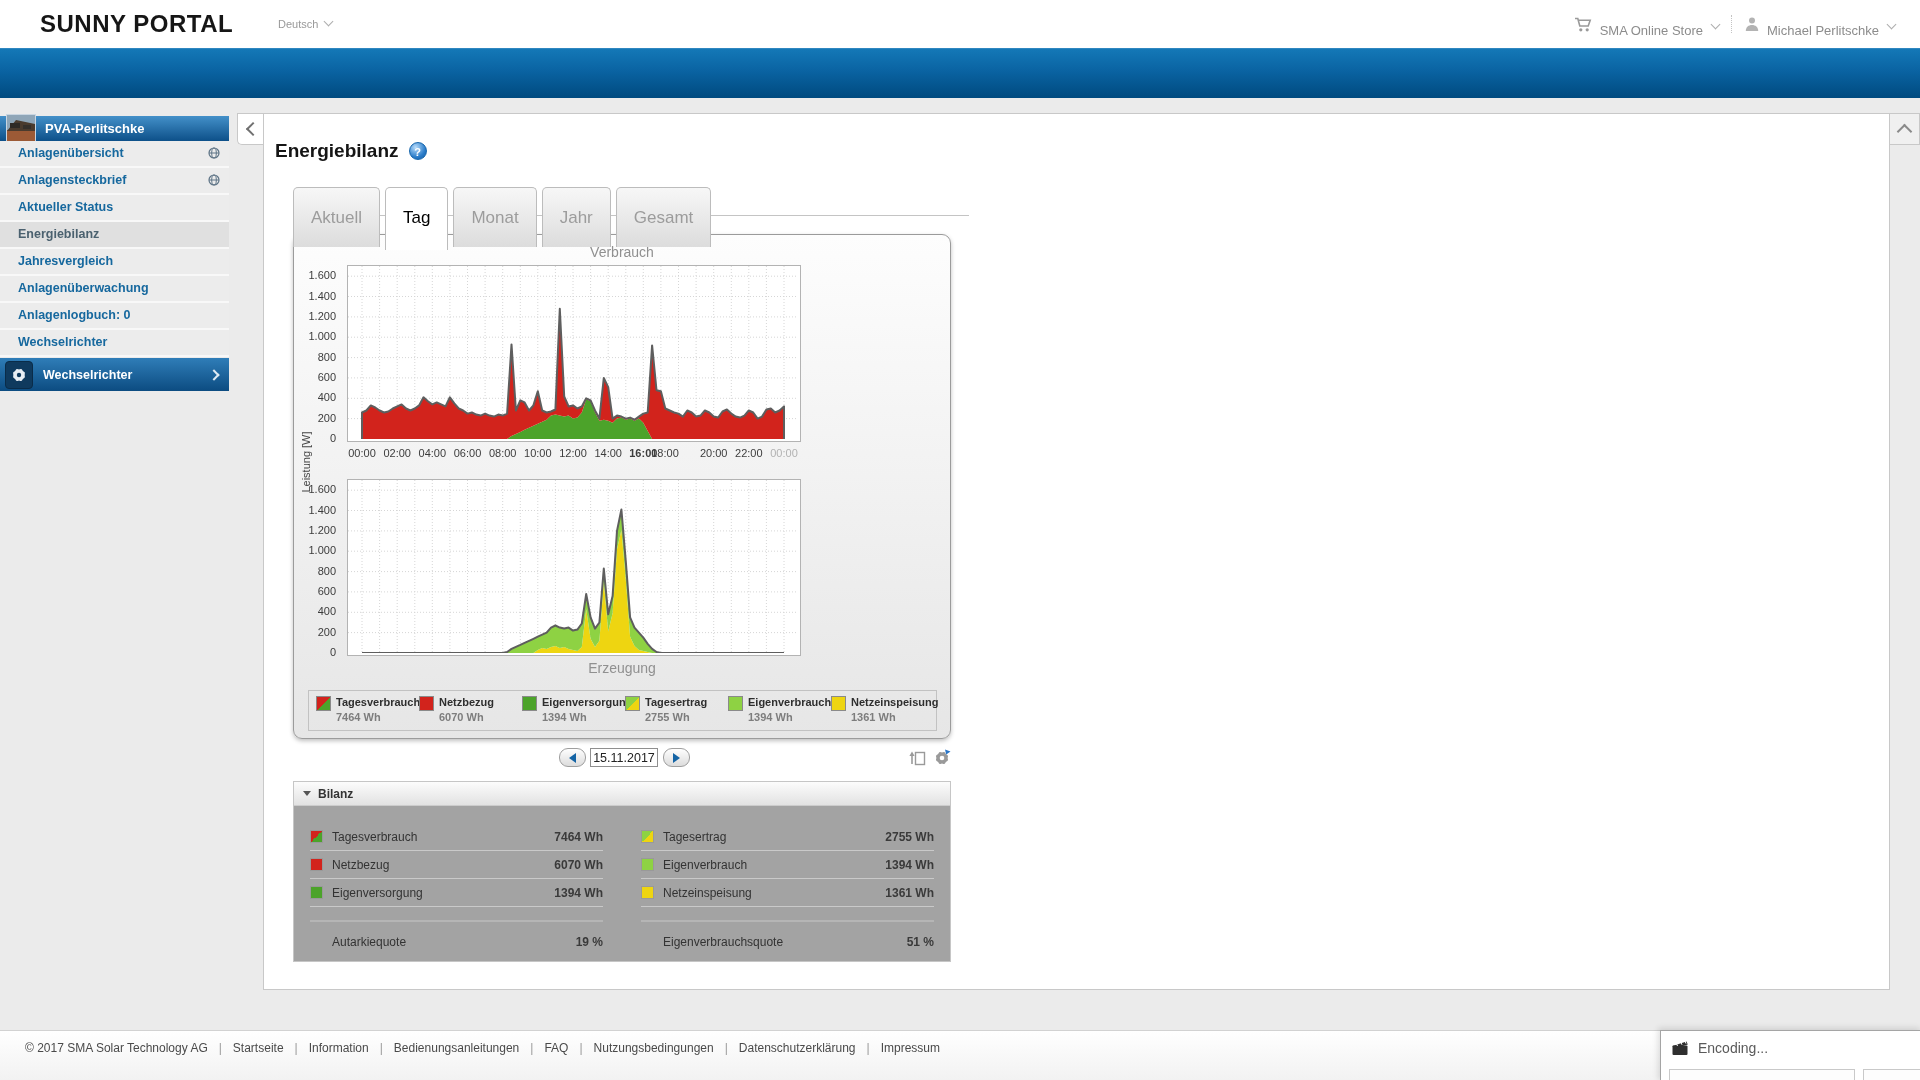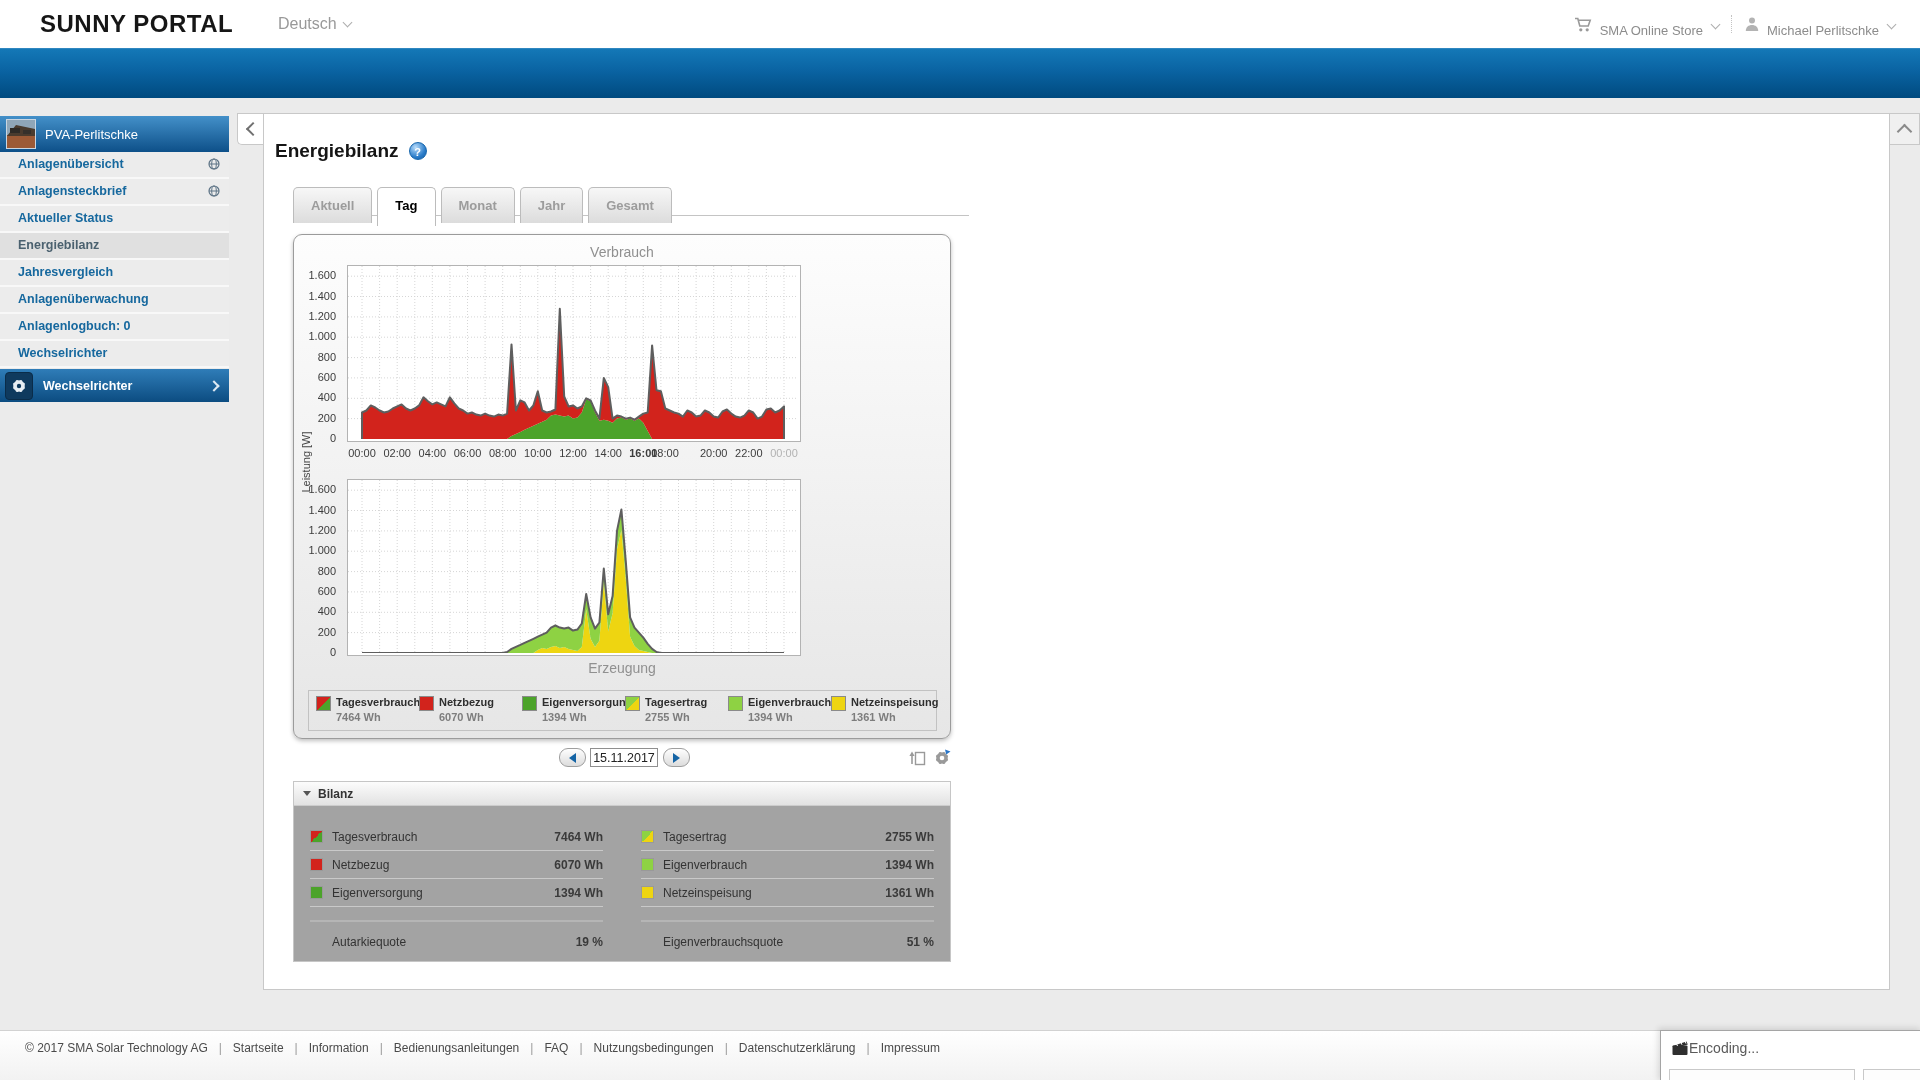--- a/index.html
+++ b/index.html
@@ -4,37 +4,37 @@
 <style>
   html,body{margin:0;padding:0}
   body{width:1920px;height:1080px;overflow:hidden;position:relative;background:#ebebeb;
        font-family:"Liberation Sans",sans-serif;-webkit-font-smoothing:antialiased}
   .stage{position:absolute;inset:0}
 
   
   .topbar{position:absolute;left:0;top:0;width:100%;height:48px;background:#fff}
   .brand{position:absolute;left:40px;top:0;line-height:48px;font-size:24px;font-weight:bold;
          letter-spacing:.5px;color:#161616}
-  .lang{position:absolute;left:278px;top:0;line-height:48px;font-size:16px;color:#999;cursor:pointer}
+  .lang{position:absolute;left:278px;top:0;line-height:48px;font-size:11px;color:#999;cursor:pointer}
   .chev{display:inline-block;width:6px;height:6px;border-right:1.6px solid #adadad;
         border-bottom:1.6px solid #adadad;transform:rotate(45deg);margin-left:7px;vertical-align:3px}
   .top-right{position:absolute;right:25px;top:0;height:48px;display:flex;align-items:center;
              color:#8c8c8c;font-size:13px}
   .top-right .lbl{margin:12px 2px 0 7px;cursor:pointer}
   .vsep{width:0;height:18px;border-left:1px dotted #c3c3c3;margin:0 12px}
 
   
   .banner{position:absolute;left:0;top:48px;width:100%;height:50px;
           background:linear-gradient(180deg,#1478b7 0%,#0a63a2 45%,#004a7f 100%);
           border-top:1px solid #2f87c0;box-sizing:border-box}
 
   
   .sidebar{position:absolute;left:0;top:116px;width:229px}
-  .plant{height:36px;background:linear-gradient(180deg,#4390c9,#0d5089);display:flex;
-         align-items:center;color:#fff;font-weight:normal;font-size:13px;cursor:pointer}
+  .plant{height:25px;background:linear-gradient(180deg,#4390c9,#0d5089);display:flex;
+         align-items:center;color:#fff;font-weight:bold;font-size:13px;cursor:pointer}
   .thumb{width:28px;height:28px;margin:0 9px 0 6px;border:1px solid #c9d6e2;flex:none;line-height:0}
   .item{height:25px;line-height:25px;background:#ececec;border-bottom:2px solid #f8f8f8;
         color:#16689e;font-weight:bold;font-size:12.5px;padding-left:18px;position:relative;cursor:pointer}
   .item.active{background:#e0e0e0;color:#4b616f}
   .globe{position:absolute;right:9px;top:6px;line-height:0}
   .konfig{height:33px;margin-top:1px;background:linear-gradient(180deg,#2f7db8,#0c4c81);
           color:#fff;font-weight:bold;font-size:12.5px;display:flex;align-items:center;
           position:relative;cursor:pointer}
   .gearbox{width:26px;height:26px;background:#0f3a5e;border:1px solid #0a2c49;border-radius:4px;
            margin:0 10px 0 5px;display:flex;align-items:center;justify-content:center;flex:none}
@@ -57,23 +57,23 @@
 
   .page-title{position:absolute;left:11px;top:26px;display:flex;align-items:center;gap:10px;
               font-size:19px;font-weight:bold;color:#151515}
   .help{width:18px;height:18px;border-radius:50%;flex:none;cursor:pointer;
         background:radial-gradient(circle at 35% 28%,#b8dcfb,#2a7cc9 62%,#155a9e);
         border:1px solid #1666ad;color:#fff;font-size:11px;font-weight:bold;text-align:center;
         line-height:18px;box-sizing:border-box}
 
   
   .tabs{position:absolute;left:29px;top:73px;display:flex;gap:5px;z-index:2}
-  .tab{height:27px;line-height:27px;padding:4px 17px;background:linear-gradient(#f7f7f7,#dcdcdc);
+  .tab{height:27px;line-height:27px;padding:16px 17px;background:linear-gradient(#f7f7f7,#dcdcdc);
        border:1px solid #bcbcbc;border-bottom:none;border-radius:5px 5px 0 0;color:#9c9c9c;
-       font-weight:bold;font-size:13px;cursor:pointer}
+       font-weight:normal;font-size:17px;cursor:pointer}
   .tab.active{background:#fff;color:#000;height:30px}
   .tabline{position:absolute;left:29px;top:101px;width:676px;height:1px;background:#c4c4c4;z-index:1}
 
   
   .chartpanel{position:absolute;left:29px;top:120px;width:658px;height:505px;box-sizing:border-box;
               background:linear-gradient(#fdfdfd,#e6e6e6);border:1px solid #9b9b9b;border-radius:9px;
               box-shadow:0 2px 4px rgba(0,0,0,.25)}
   .ctitle{position:absolute;width:100%;text-align:center;color:#909090;font-size:14px}
   .plot{position:absolute;left:53px;width:452px;height:175px;background:#fff;
         border:1px solid #b3b3b3;line-height:0}
@@ -127,21 +127,21 @@
   
   .footer{position:absolute;left:0;top:1030px;width:100%;height:50px;border-top:1px solid #d2d2d2;
           background:linear-gradient(#ffffff,#f2f2f2);box-sizing:border-box}
   .footer-inner{padding:10px 0 0 25px;display:flex;gap:11px;font-size:12px;color:#4a4a4a}
   .flink{cursor:pointer}
   .fsep{color:#9a9a9a}
 
   
   .encoding{position:absolute;left:1660px;top:1030px;width:260px;height:50px;background:#fff;
             border:1px solid #a5a5a5;box-shadow:-2px -2px 6px rgba(0,0,0,.12);overflow:hidden}
-  .enc-head{display:flex;align-items:center;padding:9px 0 0 11px;color:#5a5a5a;font-size:14px}
+  .enc-head{display:flex;align-items:center;gap:9px;padding:9px 0 0 11px;color:#5a5a5a;font-size:14px}
   .enc-box{position:absolute;top:38px;height:20px;border:1px solid #c9c9c9;background:#fdfdfd}
   .grid line{stroke:#d6d6d6;stroke-dasharray:1,2}
 </style>
 </head>
 <body>
 
 <div class="stage">
 
   <div class="topbar">
     <div class="brand">SUNNY PORTAL</div>

